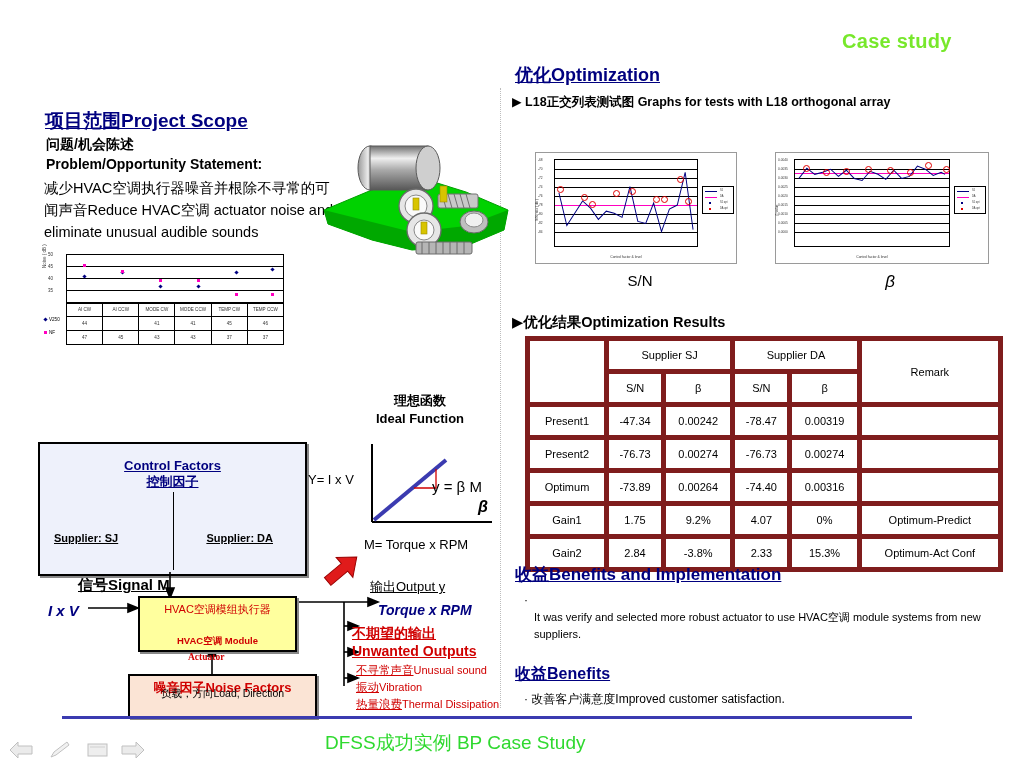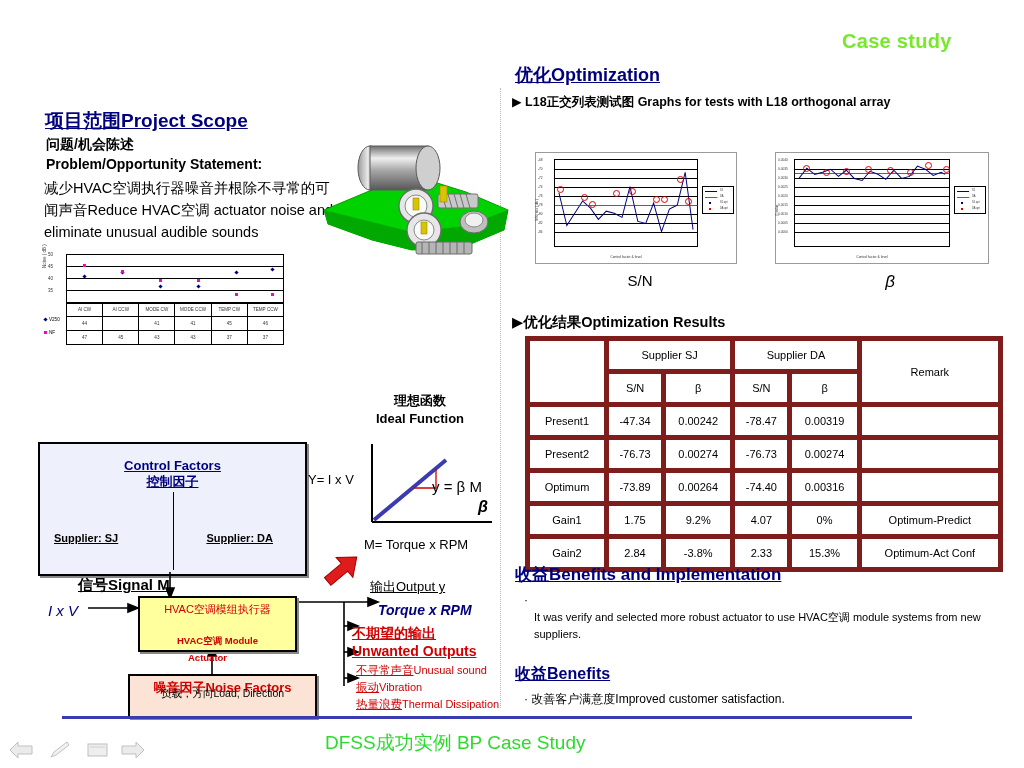--- a/index.html
+++ b/index.html
@@ -45,28 +45,28 @@
   #pdiagram-title{left:44px;top:350px;font-size:18px;}
   #control-box{left:38px;top:442px;width:265px;height:130px;border:2px solid #000;
       background:#eef1fb;box-shadow:2px 2px 0 #888;}
   #cf-title{position:absolute;left:0;right:0;top:14px;text-align:center;font-size:13px;}
   #cf-title div{line-height:16px;}
   #cf-div{position:absolute;left:50%;top:48px;bottom:4px;border-left:1px solid #000;}
   #cf-sj{position:absolute;left:14px;top:88px;font-size:11px;font-weight:bold;text-decoration:underline;}
   #cf-da{position:absolute;right:32px;top:88px;font-size:11px;font-weight:bold;text-decoration:underline;}
 
   #signal-lab{left:78px;top:576px;font-size:15px;font-weight:bold;text-decoration:underline;}
-  #signal-val{left:48px;top:602px;font-size:15px;font-weight:normal;font-style:italic;color:#00007f;}
+  #signal-val{left:48px;top:602px;font-size:15px;font-weight:bold;font-style:italic;color:#00007f;}
 
   #hvac-box{left:138px;top:596px;width:155px;height:52px;border:2px solid #000;
       background:#ffff9e;box-shadow:2px 2px 0 #888;}
   #hvac-cn{position:absolute;left:0;right:0;top:5px;text-align:center;font-size:11px;color:#d00000;line-height:13px;}
   #hvac-en{position:absolute;left:0;right:0;bottom:2px;text-align:center;font-size:9.5px;
       font-weight:bold;color:#d00000;}
-  #hvac-actuator{left:188px;top:652px;font-size:9.5px;font-weight:bold;color:#d00000;}
+  #hvac-actuator{left:188px;top:652px;font-size:9.5px;font-weight:bold;color:#d00000;font-family:Liberation Serif, serif;}
 
   #noise-box{left:128px;top:674px;width:185px;height:40px;border:2px solid #000;
       background:#fbe4d5;box-shadow:2px 2px 0 #888;}
   #nf-title{position:absolute;left:0;right:0;top:3px;text-align:center;font-size:13px;
       font-weight:bold;color:#d00000;}
   #nf-sub{position:absolute;left:0;right:0;bottom:15px;text-align:center;font-size:10.5px;color:#000;margin-top:44px;}
 
   
   #ideal-title{left:330px;top:392px;width:180px;text-align:center;font-size:13px;font-weight:bold;line-height:18px;}
   #yiv{left:308px;top:472px;font-size:13px;}

